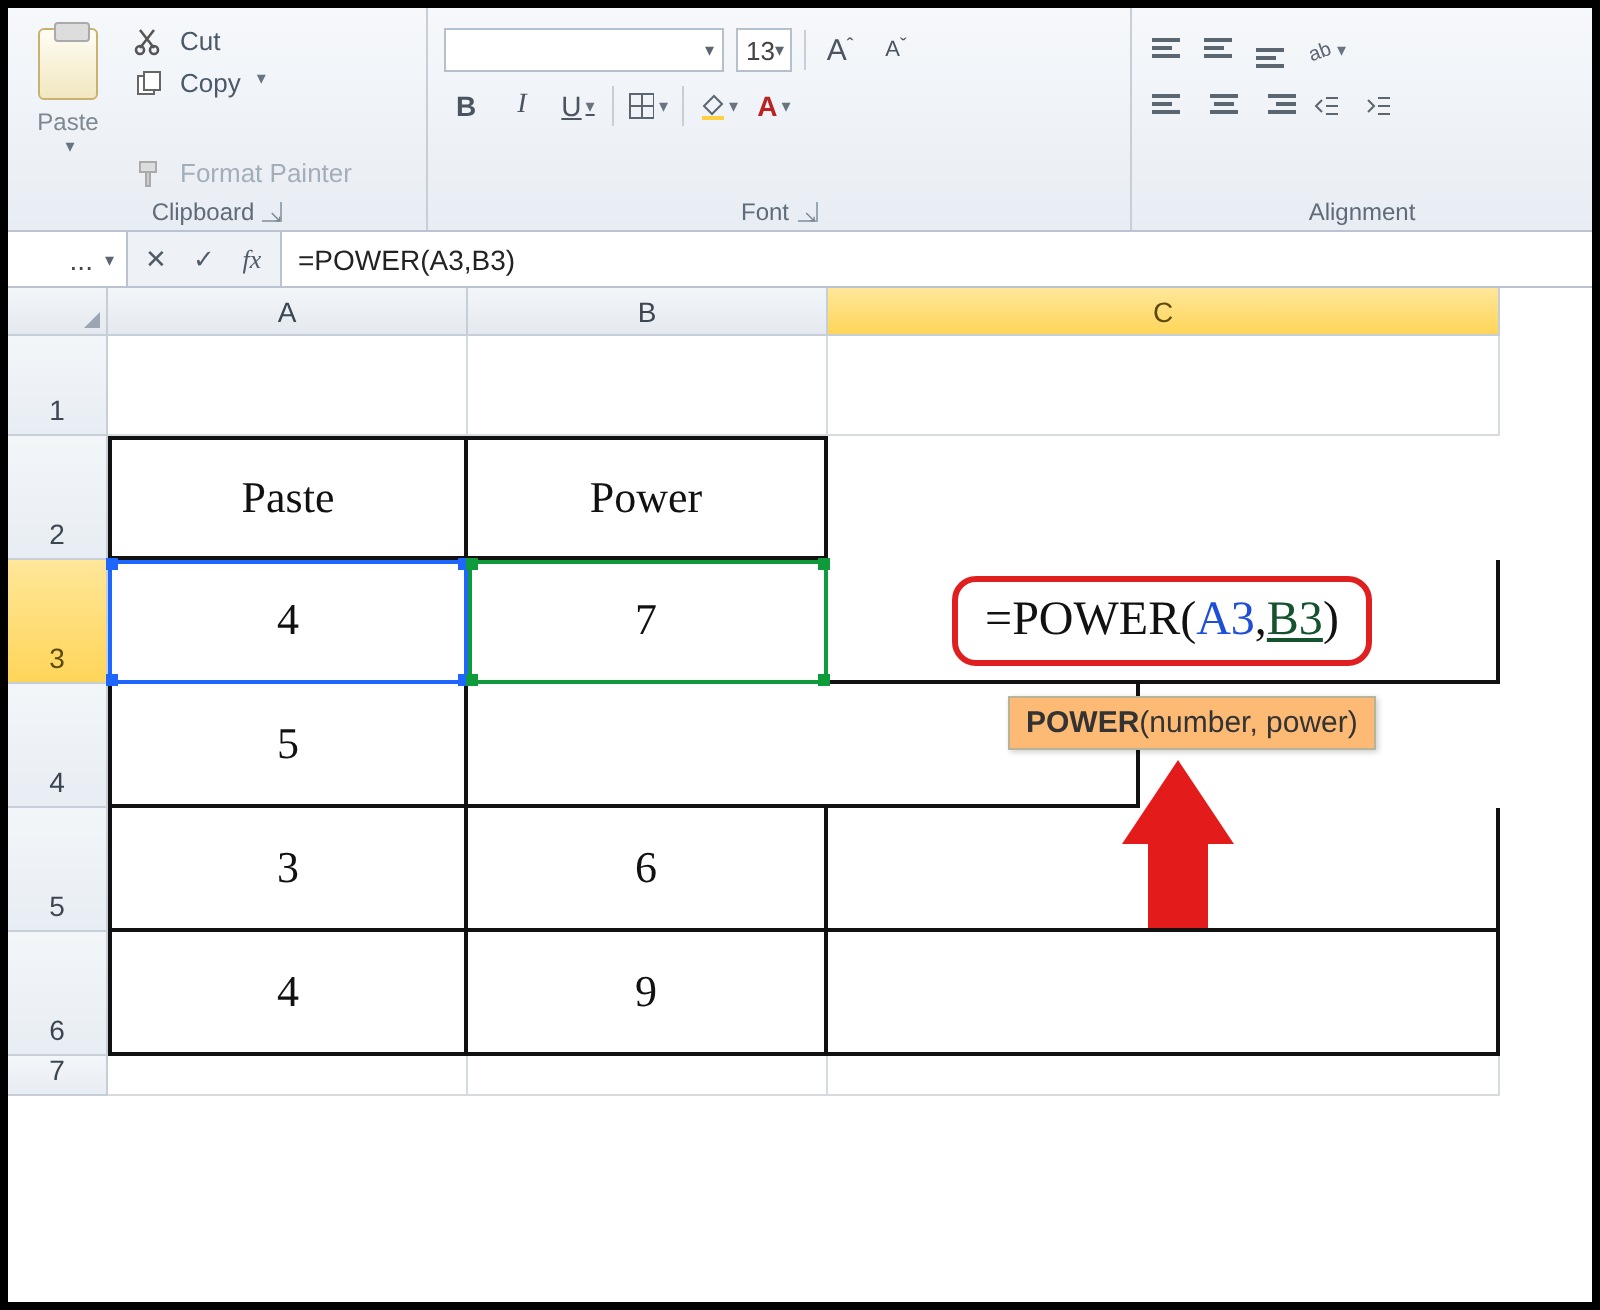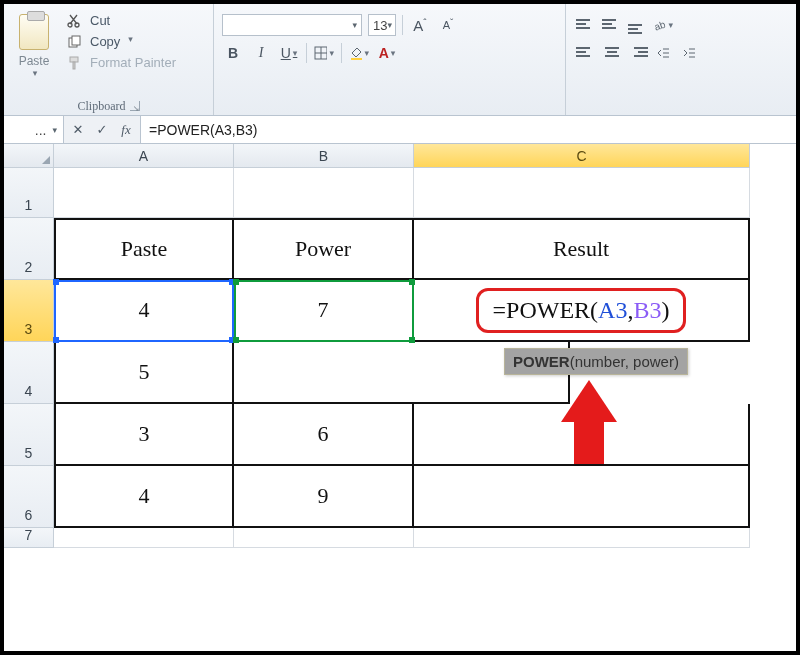--- a/index.html
+++ b/index.html
@@ -20,32 +20,32 @@
     height: 112px;
     overflow: hidden;
   }
   .ribbon-group {
     border-right: 1px solid #c6cfd8;
     padding: 4px 8px 0 8px;
     display: flex;
     flex-direction: column;
     position: relative;
   }
-  .group-label-row { display:flex; justify-content:center; align-items:center; gap:4px; height:18px; color:#5f6b78; font-size:12px;font-family:Liberation Serif, serif; }
+  .group-label-row { display:flex; justify-content:center; align-items:center; gap:4px; height:18px; color:#5f6b78; font-size:12px; }
   .launch-arrow { width:10px; height:10px; border:1px solid #9aa6b2; border-left:none; border-top:none; position:relative; }
   .launch-arrow::after{content:'↘'; position:absolute; font-size:8px; right:-1px; bottom:-3px; color:#7a8590;}
   
   .clip-body{ display:flex; gap:6px; flex:1;}
   .paste-big{ width:44px; display:flex; flex-direction:column; align-items:center; color:#7d8892; padding-top:6px;}
   .paste-icon{ width:30px; height:36px; border:1px solid #c8b26f; background:linear-gradient(#fffdf4,#f1e7c1); border-radius:3px; position:relative;}
   .paste-icon::before{content:''; position:absolute; top:-4px; left:7px; width:16px; height:8px; border:1px solid #aaa; background:#ddd; border-radius:2px;}
   .paste-label{font-size:12px; margin-top:4px;}
   .clip-list{ display:flex; flex-direction:column; gap:3px; padding-top:4px;}
   .clip-item{ display:flex; align-items:flex-start; gap:6px; font-size:13px; color:#4b5968; padding:1px 4px;}
-  .clip-item.disabled{ color:#a3aeb9;}
+  .clip-item.disabled{ color:#a3aeb9;margin-top:24px;}
   .clip-item .ic{ width:18px; height:16px; display:flex; align-items:center; justify-content:center;}
   .drop-tri{ font-size:9px; color:#6a7480; margin-left:2px;}
   
   .font-body{ flex:1; display:flex; flex-direction:column; gap:6px; padding-top:6px;}
   .font-row{ display:flex; align-items:center; gap:6px; }
   .combo{ height:22px; border:1px solid #b6c0cb; background:#fff; display:flex; align-items:center; padding:0 4px; font-size:13px; color:#444;}
   .combo.font-name{ width:140px;}
   .combo.font-size{ width:28px; justify-content:space-between;}
   .combo .tri{ font-size:9px; color:#5c6670; margin-left:auto; }
   .btn-sq{ width:22px; height:22px; border:1px solid transparent; display:flex; align-items:center; justify-content:center; font-size:14px; color:#4a5561;}
@@ -84,24 +84,24 @@
   .bord-l{border-left:2px solid #111;}
   .bord-r{border-right:2px solid #111 !important;}
   
   .ref-box{ position:absolute; pointer-events:none; }
   .ref-blue{ border:2px solid #1f66ff; }
   .ref-green{ border:2px solid #0f9b3c; }
   .handle{ width:6px; height:6px; background:#1f66ff; position:absolute;}
   .handle.g{ background:#0f9b3c;}
   
   .formula-text{ font-family:'Times New Roman', serif; font-size:24px; }
-  .fm-blue{ color:#1f4fd8; } .fm-green{ color:#8b5cf6; }
+  .fm-blue{ color:#1f4fd8; } .fm-green{ color:#14532d;text-decoration:underline; }
   .red-round{ border:3px solid #e02020; border-radius:12px; padding:6px 14px; }
   
-  .fn-tip{ position:absolute; background:#a3a3a3; border:1px solid #b8b49a; padding:4px 8px; font-size:15px; font-family:'Segoe UI',sans-serif; color:#333; box-shadow:1px 1px 3px rgba(0,0,0,.2);}
+  .fn-tip{ position:absolute; background:#fdba74; border:1px solid #b8b49a; padding:4px 8px; font-size:15px; font-family:'Segoe UI',sans-serif; color:#333; box-shadow:1px 1px 3px rgba(0,0,0,.2);}
   .fn-tip b{font-weight:700;}
   
   .arrow{ position:absolute; width:50px; height:80px; }
   .arrow .head{ width:0;height:0; border-left:28px solid transparent; border-right:28px solid transparent; border-bottom:42px solid #e41b1b; position:absolute; top:0; left:-3px;}
   .arrow .stem{ width:30px; height:44px; background:#e41b1b; position:absolute; top:40px; left:10px;}
   svg{display:block;}
 </style>
 </head>
 <body>
 
@@ -196,20 +196,24 @@
               <rect x="2" y="12" width="12" height="2" fill="#ffd040"></rect>
             </svg>
           <span class="drop-tri">▾</span>
         </div>
         <div class="btn-sq">
           <span style="font-weight:700;color:#b22;">A</span>
           <span class="drop-tri">▾</span>
         </div>
       </div>
     </div>
+    <div class="group-label-row">
+      <span>Font</span>
+      <span class="launch-arrow"></span>
+    </div>
   </div>
 
   <div class="ribbon-group" style="flex:1; border-right:none;">
     <div class="align-body">
       <div class="align-row">
         <div class="align-ic">
             <span class="w1"></span>
             <span class="w2"></span>
             <span class="w3"></span>
           </div>
@@ -256,20 +260,23 @@
         </div>
         <div class="btn-sq">
           <svg width="14" height="14">
               <path d="M2 4 L5 7 L2 10" fill="none" stroke="#5c6670"></path>
               <line x1="7" y1="3" x2="13" y2="3" stroke="#5c6670"></line>
               <line x1="7" y1="7" x2="13" y2="7" stroke="#5c6670"></line>
               <line x1="7" y1="11" x2="13" y2="11" stroke="#5c6670"></line>
             </svg>
         </div>
       </div>
+    </div>
+    <div class="group-label-row">
+      <span>Alignment</span>
     </div>
   </div>
 </div>
 
 <div class="fbar">
   <div class="name-box">
     <span>...</span>
     <span class="tri">▾</span>
   </div>
   <div class="fb-btns">
@@ -300,21 +307,20 @@
     <div class="row-h r1">1</div>
     <div class="cell col-A r1"></div>
     <div class="cell col-B r1"></div>
     <div class="cell col-C r1"></div>
   </div>
 
   <div class="row r">
     <div class="row-h r">2</div>
     <div class="cell col-A r bord-t bord-l bord-b bord-r">Paste</div>
     <div class="cell col-B r bord-t bord-b bord-r">Power</div>
-    <div class="cell col-C r bord-t bord-b bord-r">Result</div>
   </div>
 
   <div class="row r">
     <div class="row-h r active">3</div>
     <div class="cell col-A r bord-l bord-b bord-r">4</div>
     <div class="cell col-B r bord-b bord-r">7</div>
     <div class="cell col-C r bord-b bord-r">
       <span class="red-round formula-text">
         <span>=POWER(</span><span class="fm-blue">A3</span><span>,</span><span class="fm-green">B3</span><span>)</span>
       </span>

